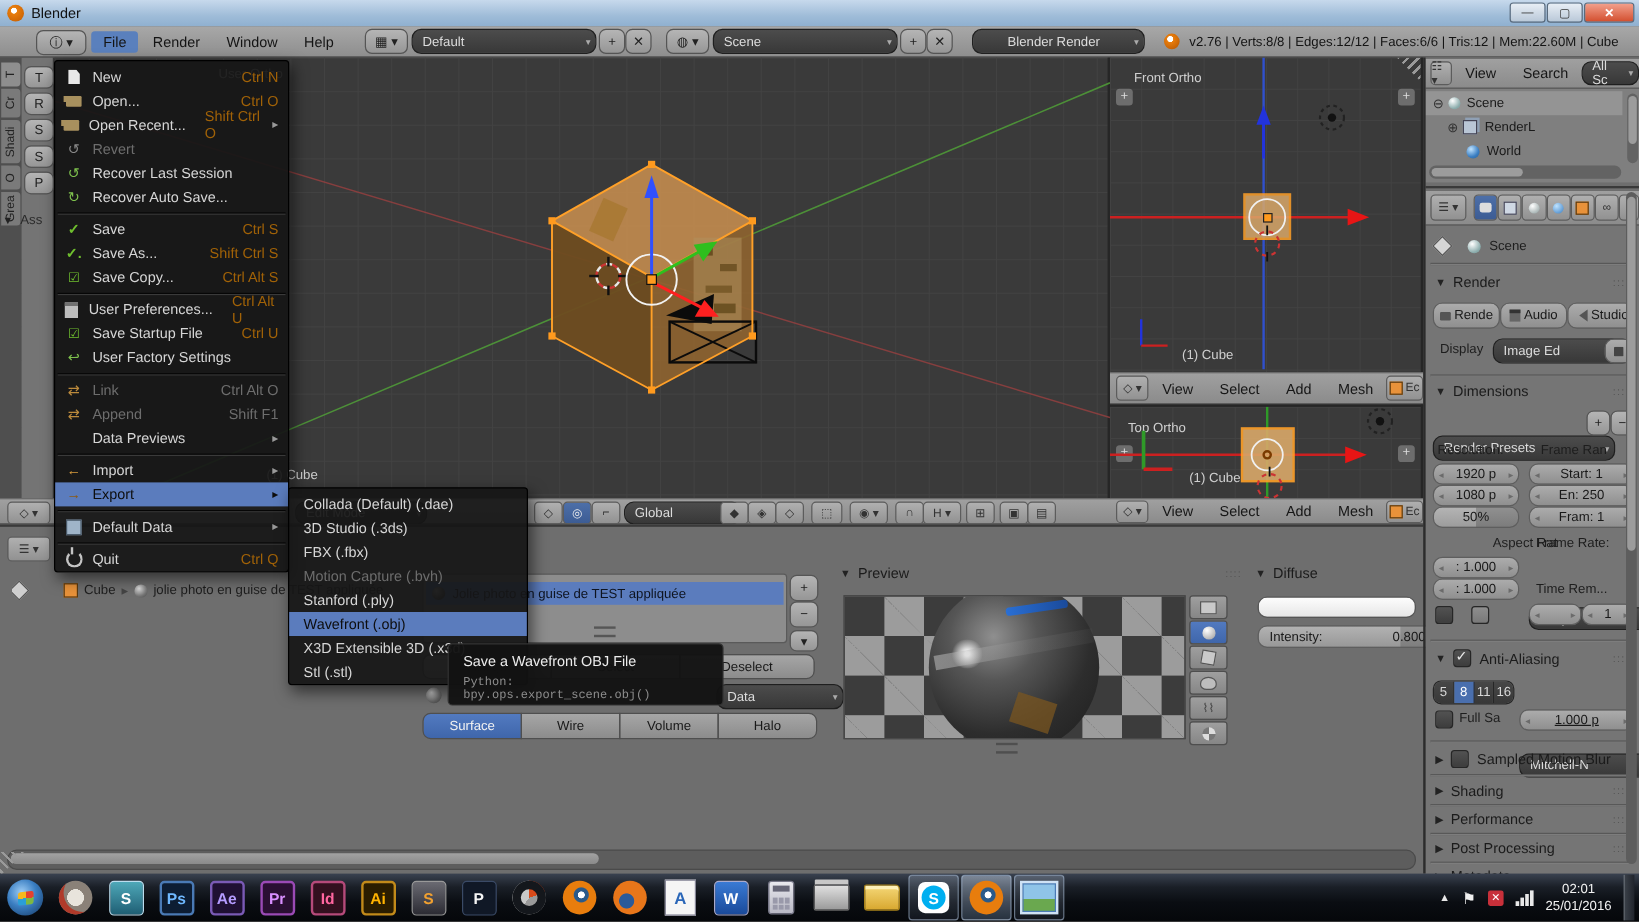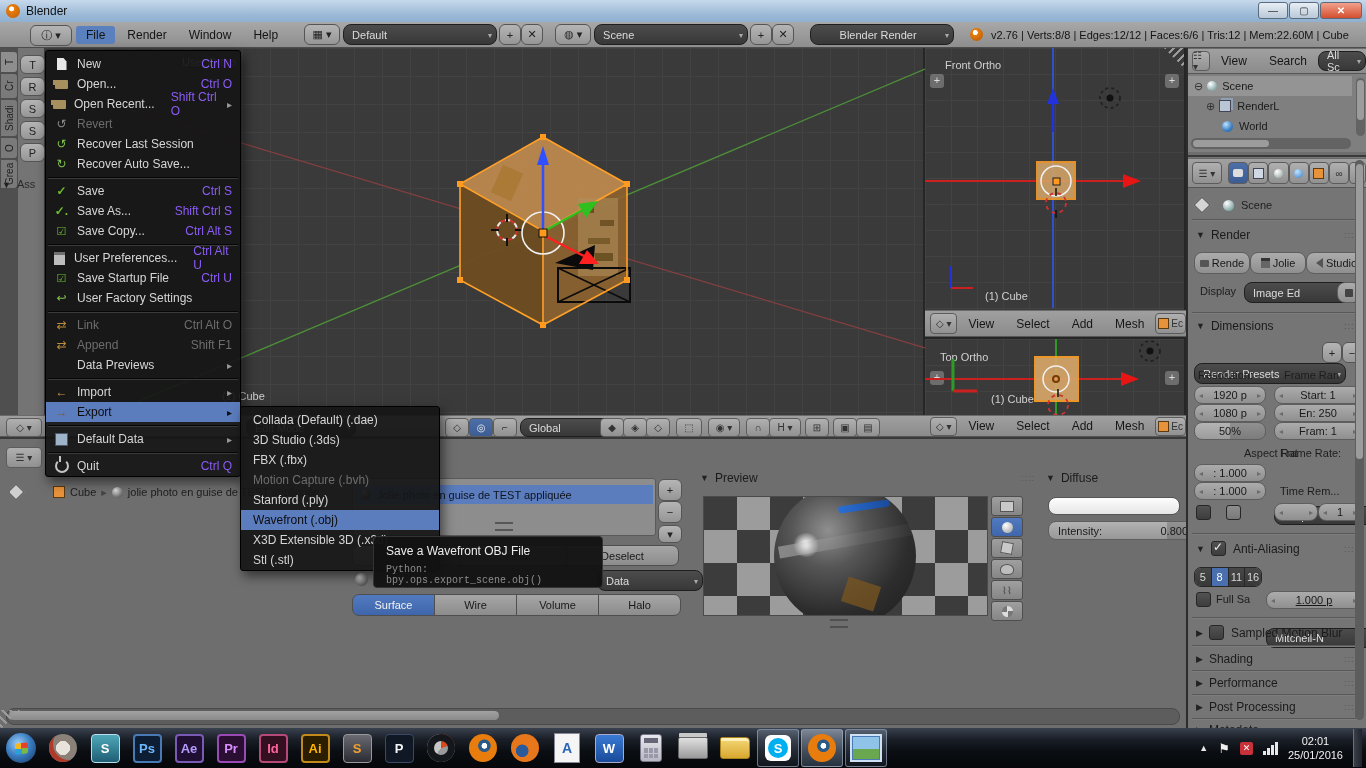--- a/index.html
+++ b/index.html
@@ -41,21 +41,21 @@
     color:#ddd;font-size:11px;line-height:13px;text-align:center;}
   .cornergrip{width:20px;height:20px;
     background:repeating-linear-gradient(135deg,#9a9a9a 0 2px,transparent 2px 6px);
     clip-path:polygon(100% 0,0 0,100% 100%);}
   
   .menu{background:rgba(21,21,21,.93);border:1px solid #000;border-radius:3px;
     box-shadow:3px 5px 12px rgba(0,0,0,.55);padding-top:3px;box-sizing:border-box;z-index:50;}
   .mrow{height:20px;display:flex;align-items:center;padding:0 8px 0 7px;color:#d6d6d6;font-size:12px;}
   .mrow .ic{width:17px;margin-right:7px;display:flex;justify-content:center;align-items:center;font-size:12px;}
   .mrow .lbl{flex:1;white-space:nowrap;}
-  .mrow .sc{margin-left:16px;color:#8b5cf6;}
+  .mrow .sc{margin-left:16px;color:#a16207;}
   .mrow .sub{margin-left:8px;color:#999;font-size:10px;}
   .mrow.dis,.mrow.dis .sc{color:#6d6d6d;}
   .mrow.hl{background:#5b7cbd;color:#0d0d0d;}
   .mrow.hl .sc,.mrow.hl .sub{color:#0d0d0d;}
   .msep{height:7px;position:relative;}
   .msep::after{content:"";position:absolute;left:2px;right:2px;top:3px;height:1px;background:#060606;
     border-bottom:1px solid #3a3a3a;}
   .tooltip{background:rgba(18,18,18,.96);border:1px solid #333;border-radius:4px;z-index:60;
     padding:7px 12px;box-sizing:border-box;}
   
@@ -496,21 +496,21 @@
       <span class="tri">▼</span>
       <span>Render</span>
       <span class="grip">::::</span>
     </div>
     <div class="lf noarr" style="left:6px;top:95px;width:54px;height:20px;gap:3px;">
         <span style="width:9px;height:7px;background:#555;border-radius:1px;"></span>
         <span>Rende</span>
       </div>
     <div class="lf noarr" style="left:62px;top:95px;width:54px;height:20px;gap:3px;">
         <span style="width:9px;height:7px;background:#666;border-top:3px solid #333;"></span>
-        <span>Jolie</span>
+        <span>Audio</span>
       </div>
     <div class="lf noarr" style="left:118px;top:95px;width:54px;height:20px;gap:3px;">
         <span style="width:0;height:0;border:5px solid transparent;border-right:7px solid #555;"></span>
         <span>Studio</span>
       </div>
     <span class="lab" style="left:12px;top:128px;">Display</span>
     <div class="dd ab" style="left:56px;top:125px;width:90px;height:19px;">
         <span>Image Ed</span>
       </div>
     <div class="lf noarr" style="left:149px;top:125px;width:22px;height:19px;">

